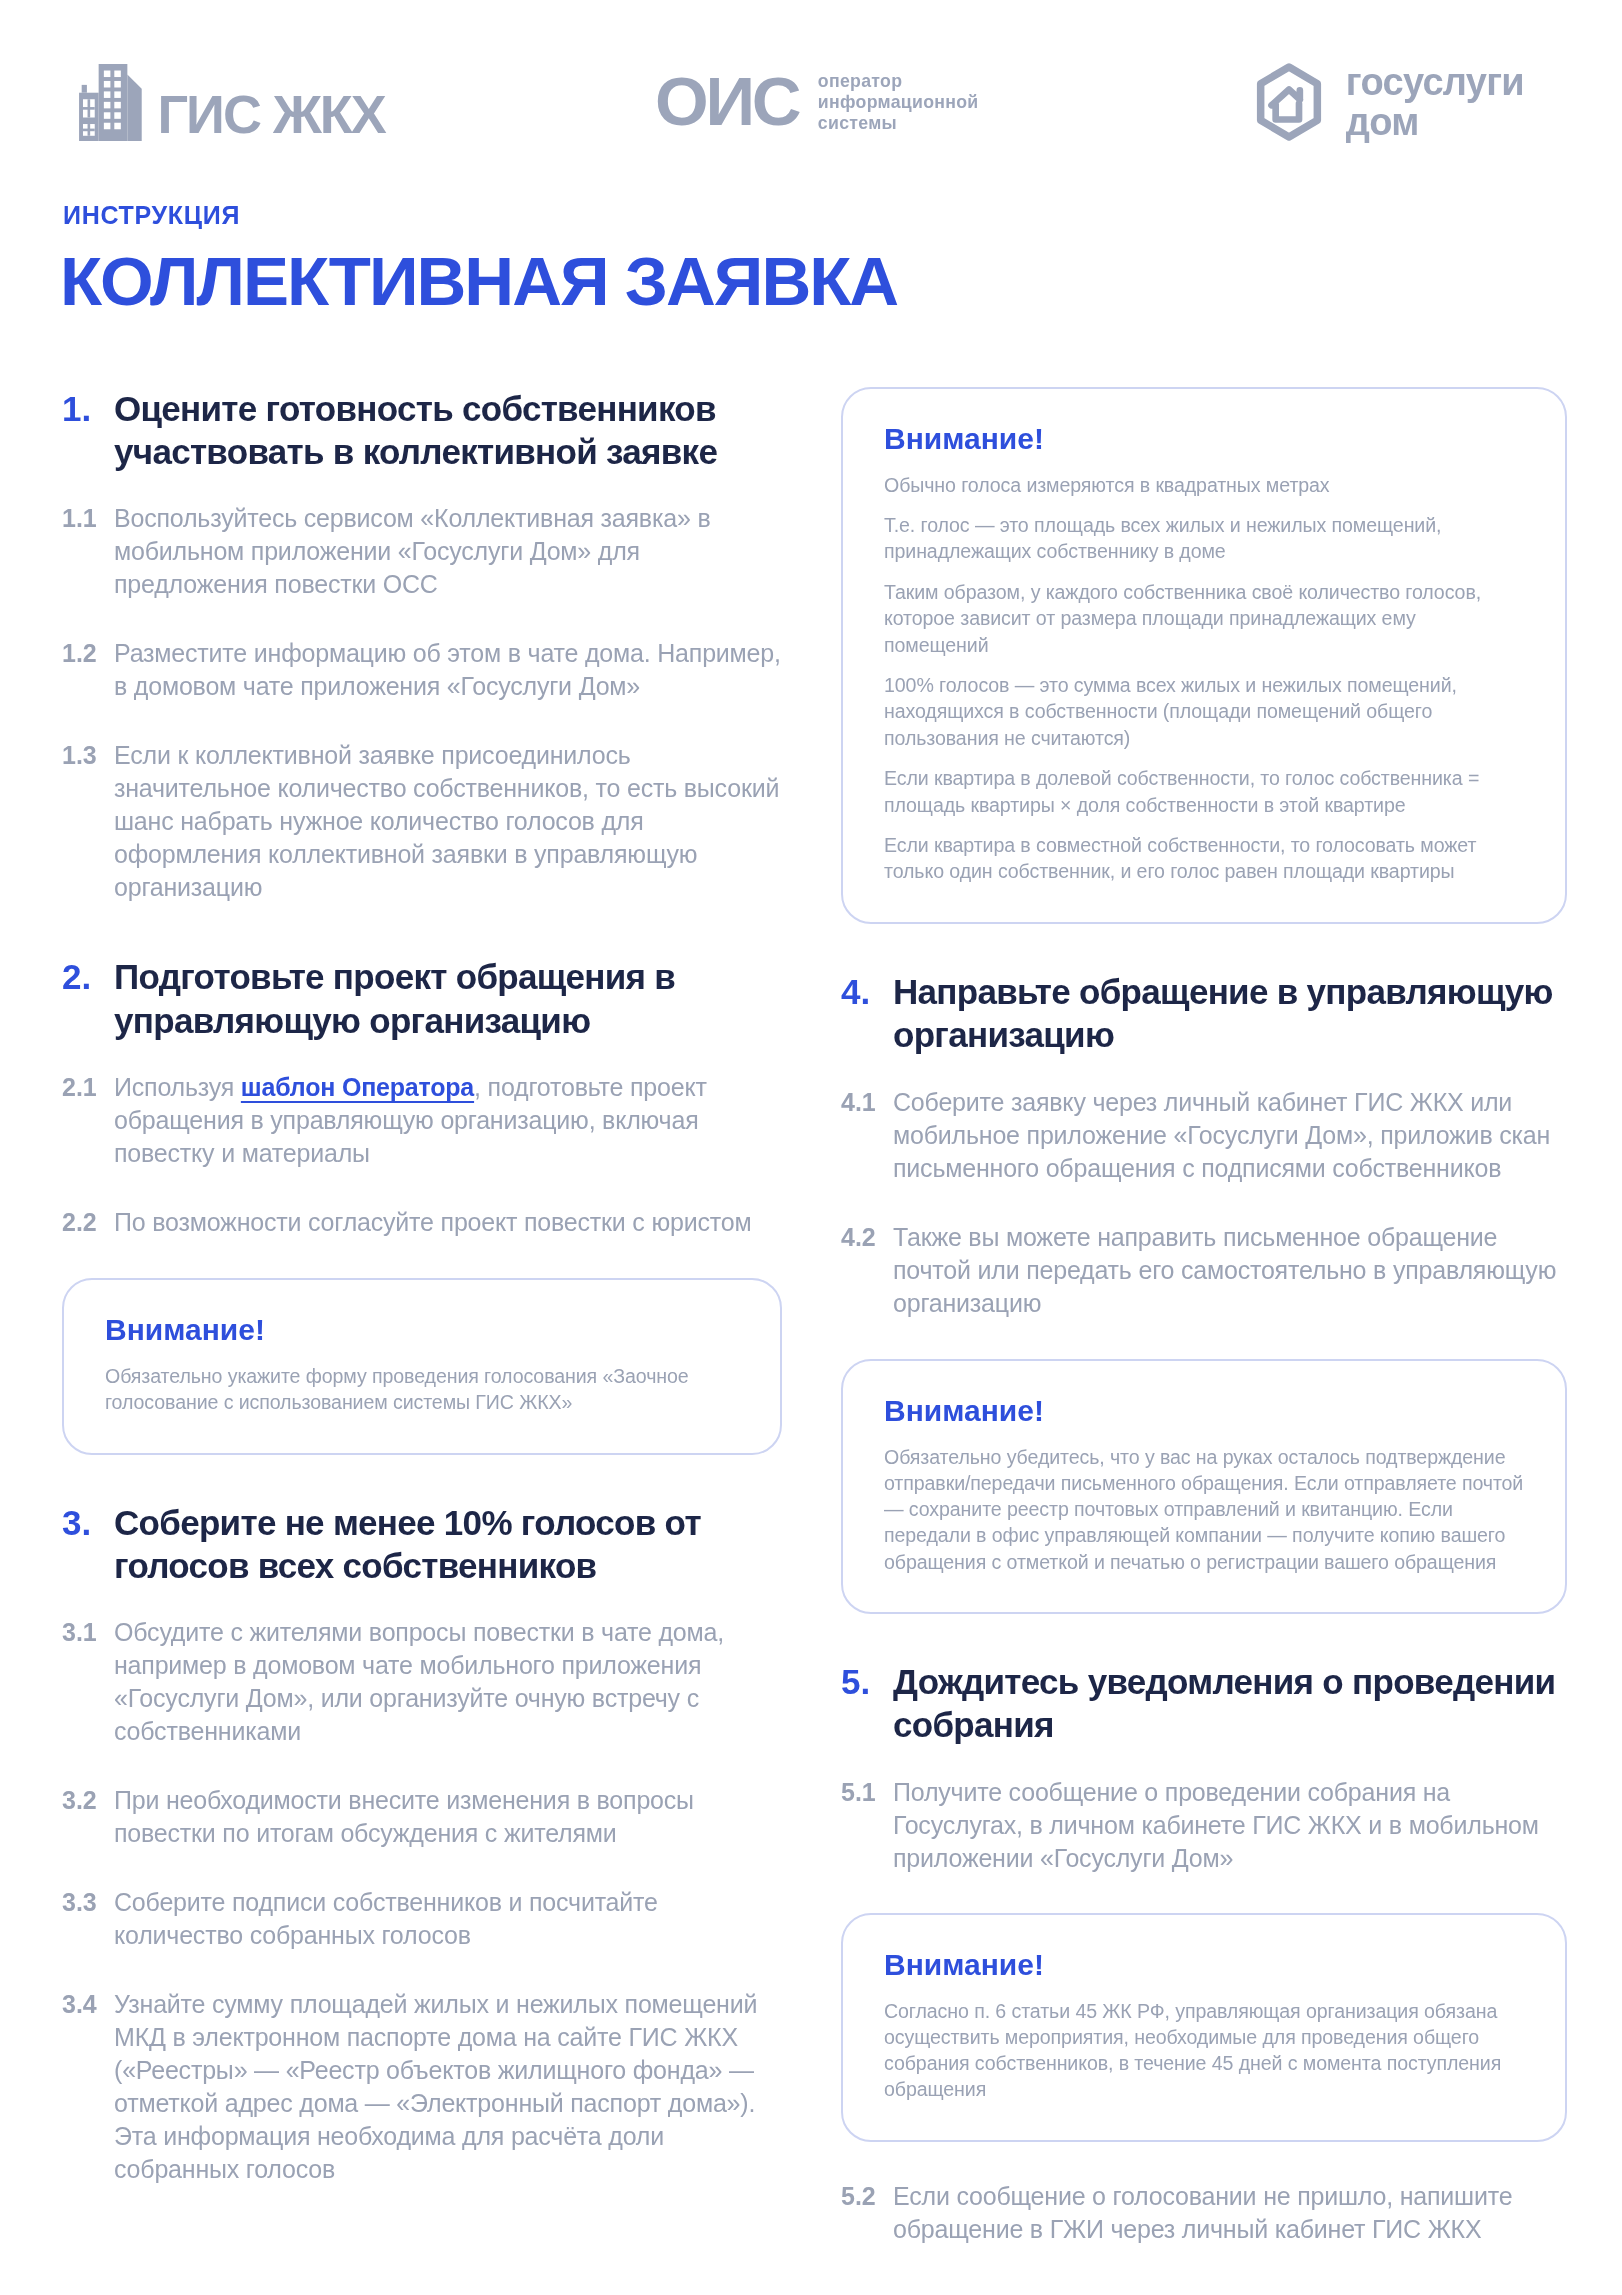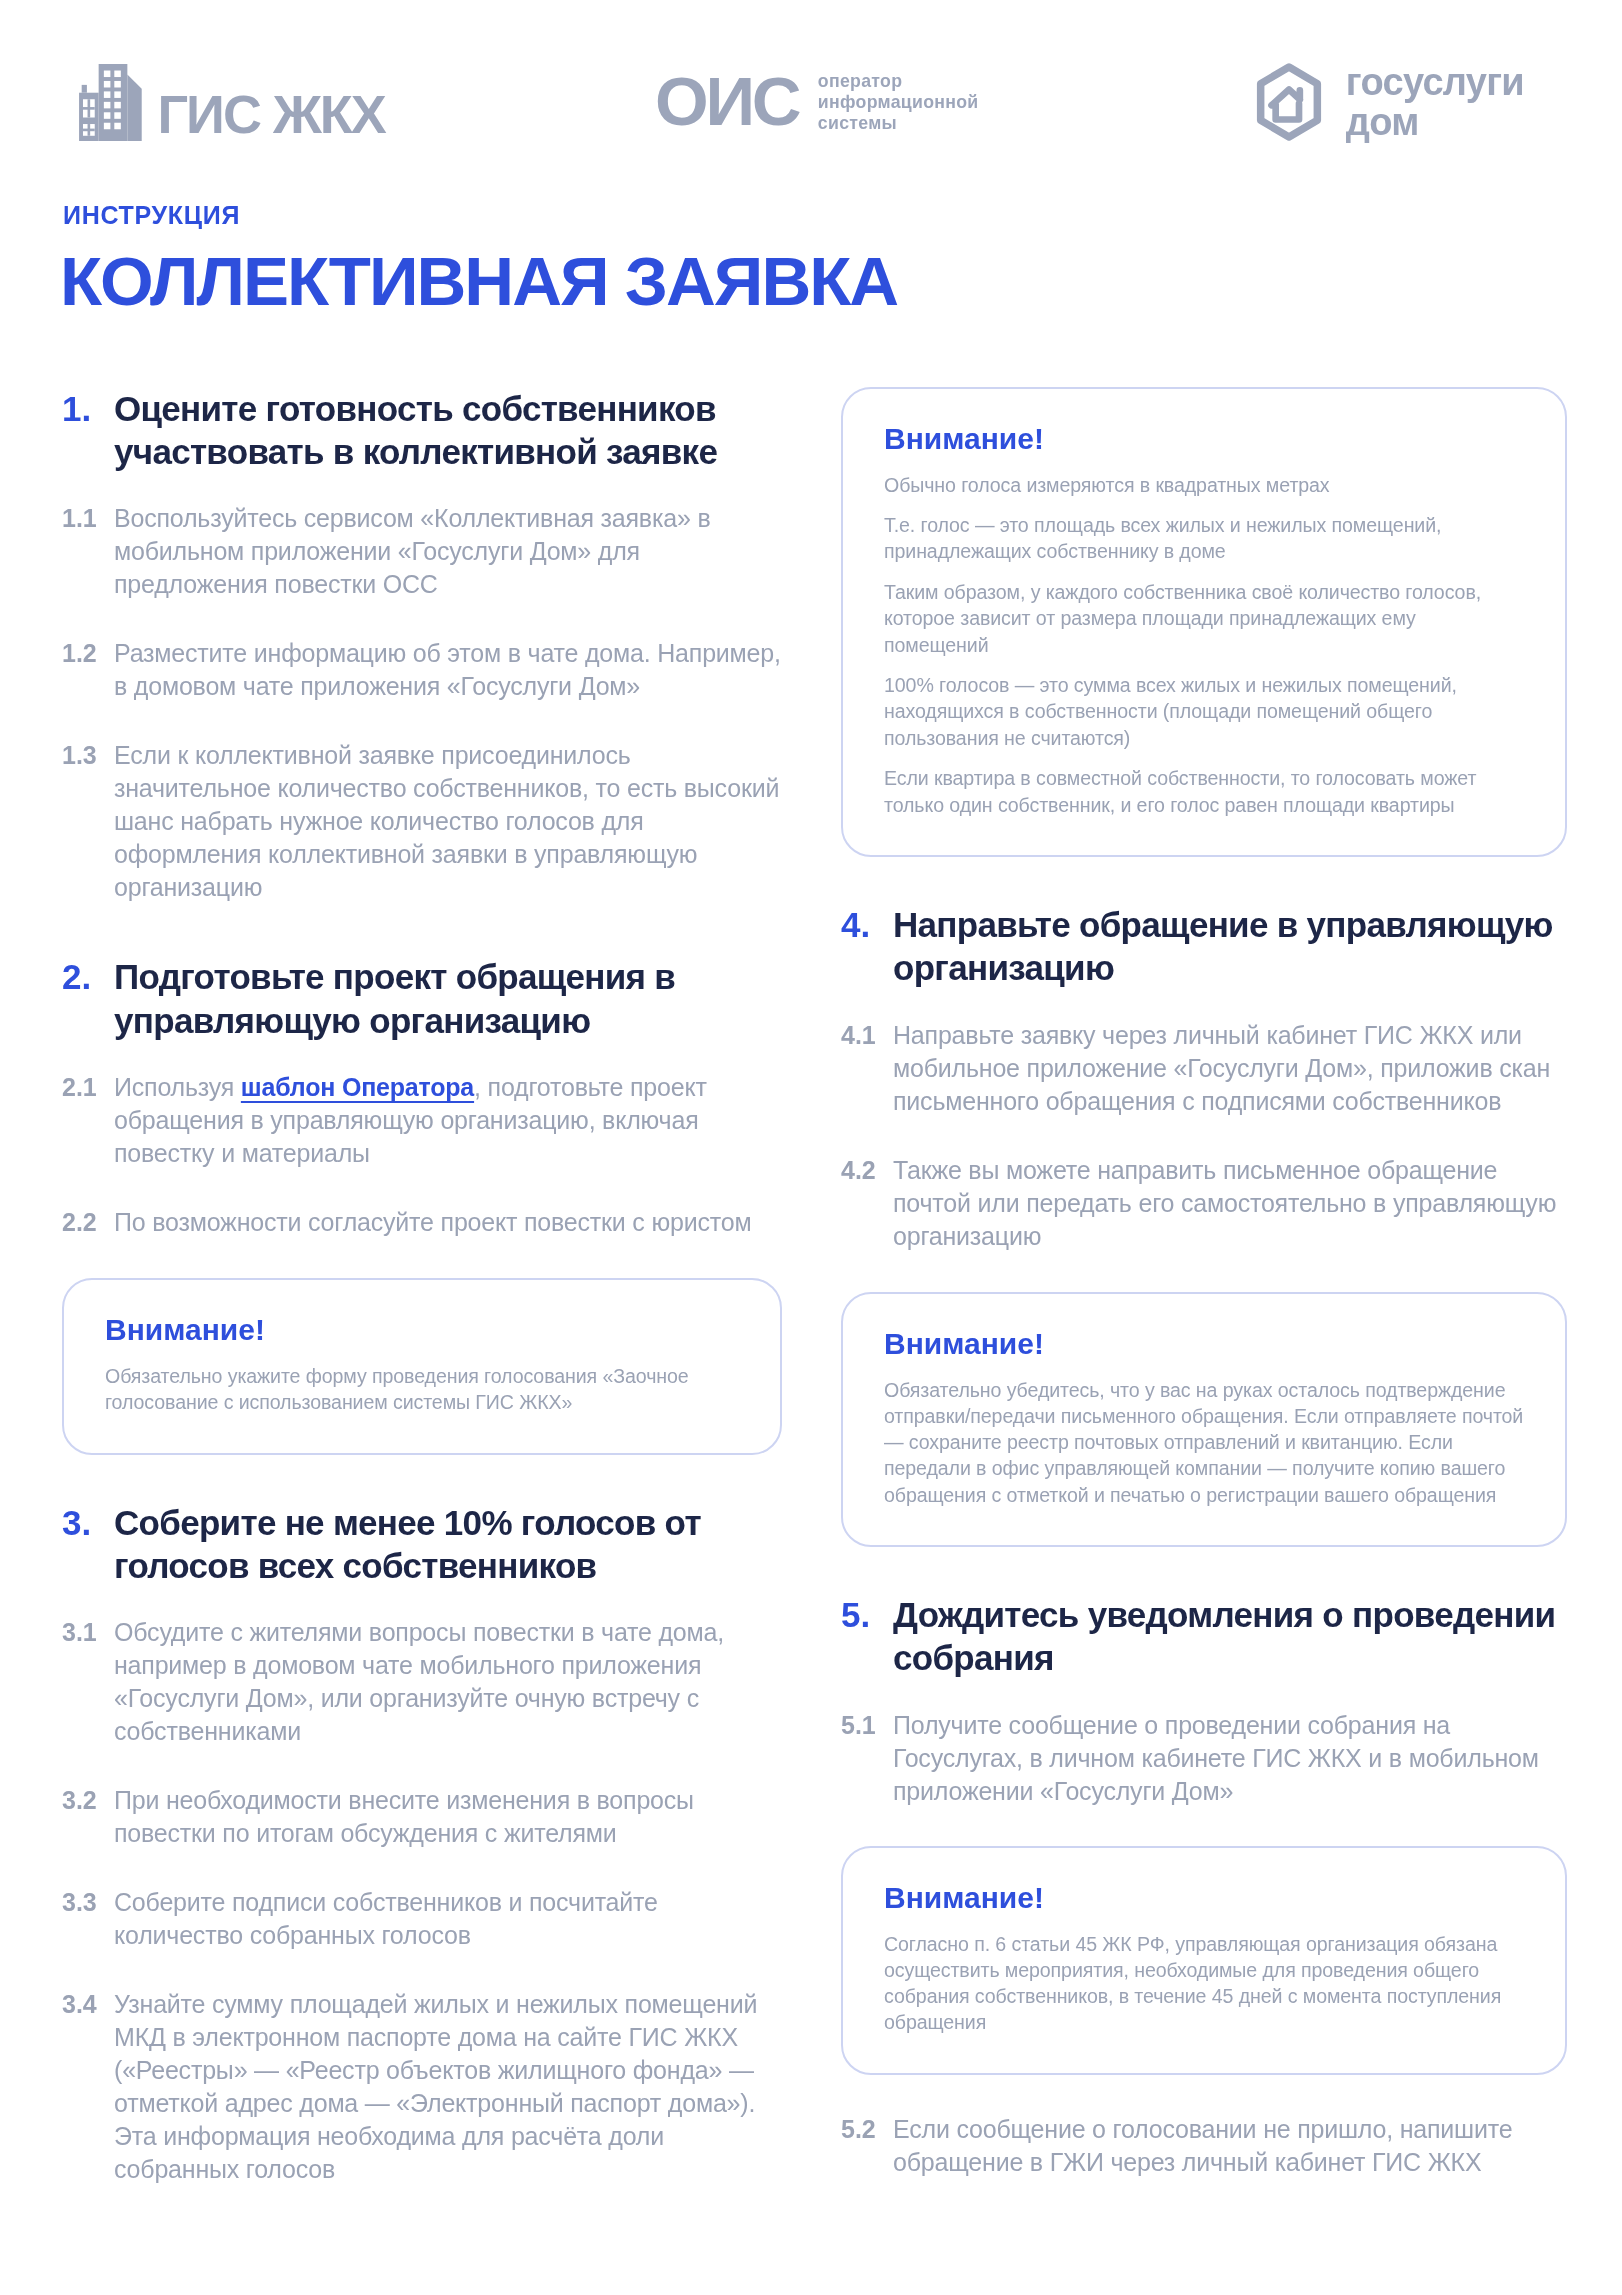--- a/index.html
+++ b/index.html
@@ -247,33 +247,34 @@
 
     <div class="col col-right">
 
       <aside class="attention">
         <div class="attention-title">Внимание!</div>
         <div class="attention-body">
           <p class="attention-text">Обычно голоса измеряются в квадратных метрах</p>
           <p class="attention-text">Т.е. голос — это площадь всех жилых и нежилых помещений, принадлежащих собственнику в доме</p>
           <p class="attention-text">Таким образом, у каждого собственника своё количество голосов, которое зависит от размера площади принадлежащих ему помещений</p>
           <p class="attention-text">100% голосов — это сумма всех жилых и нежилых помещений, находящихся в собственности (площади помещений общего пользования не считаются)</p>
+          <p class="attention-text">Если квартира в долевой собственности, то голос собственника = площадь квартиры × доля собственности в этой квартире</p>
           <p class="attention-text">Если квартира в совместной собственности, то голосовать может только один собственник, и его голос равен площади квартиры</p>
         </div>
       </aside>
 
       <section class="mt-after-box">
         <div class="sec-head">
           <span class="sec-num">4.</span>
           <h2 class="sec-title">Направьте обращение в управляющую организацию</h2>
         </div>
         <div class="items">
           <div class="item">
             <span class="item-num">4.1</span>
-            <p class="item-text">Направьте заявку через личный кабинет ГИС ЖКХ или мобильное приложение «Госуслуги Дом», приложив скан письменного обращения с подписями собственников</p>
+            <p class="item-text">Соберите заявку через личный кабинет ГИС ЖКХ или мобильное приложение «Госуслуги Дом», приложив скан письменного обращения с подписями собственников</p>
           </div>
           <div class="item">
             <span class="item-num">4.2</span>
             <p class="item-text">Также вы можете направить письменное обращение почтой или передать его самостоятельно в управляющую организацию</p>
           </div>
         </div>
       </section>
 
       <aside class="attention mt-box">
         <div class="attention-title">Внимание!</div>

